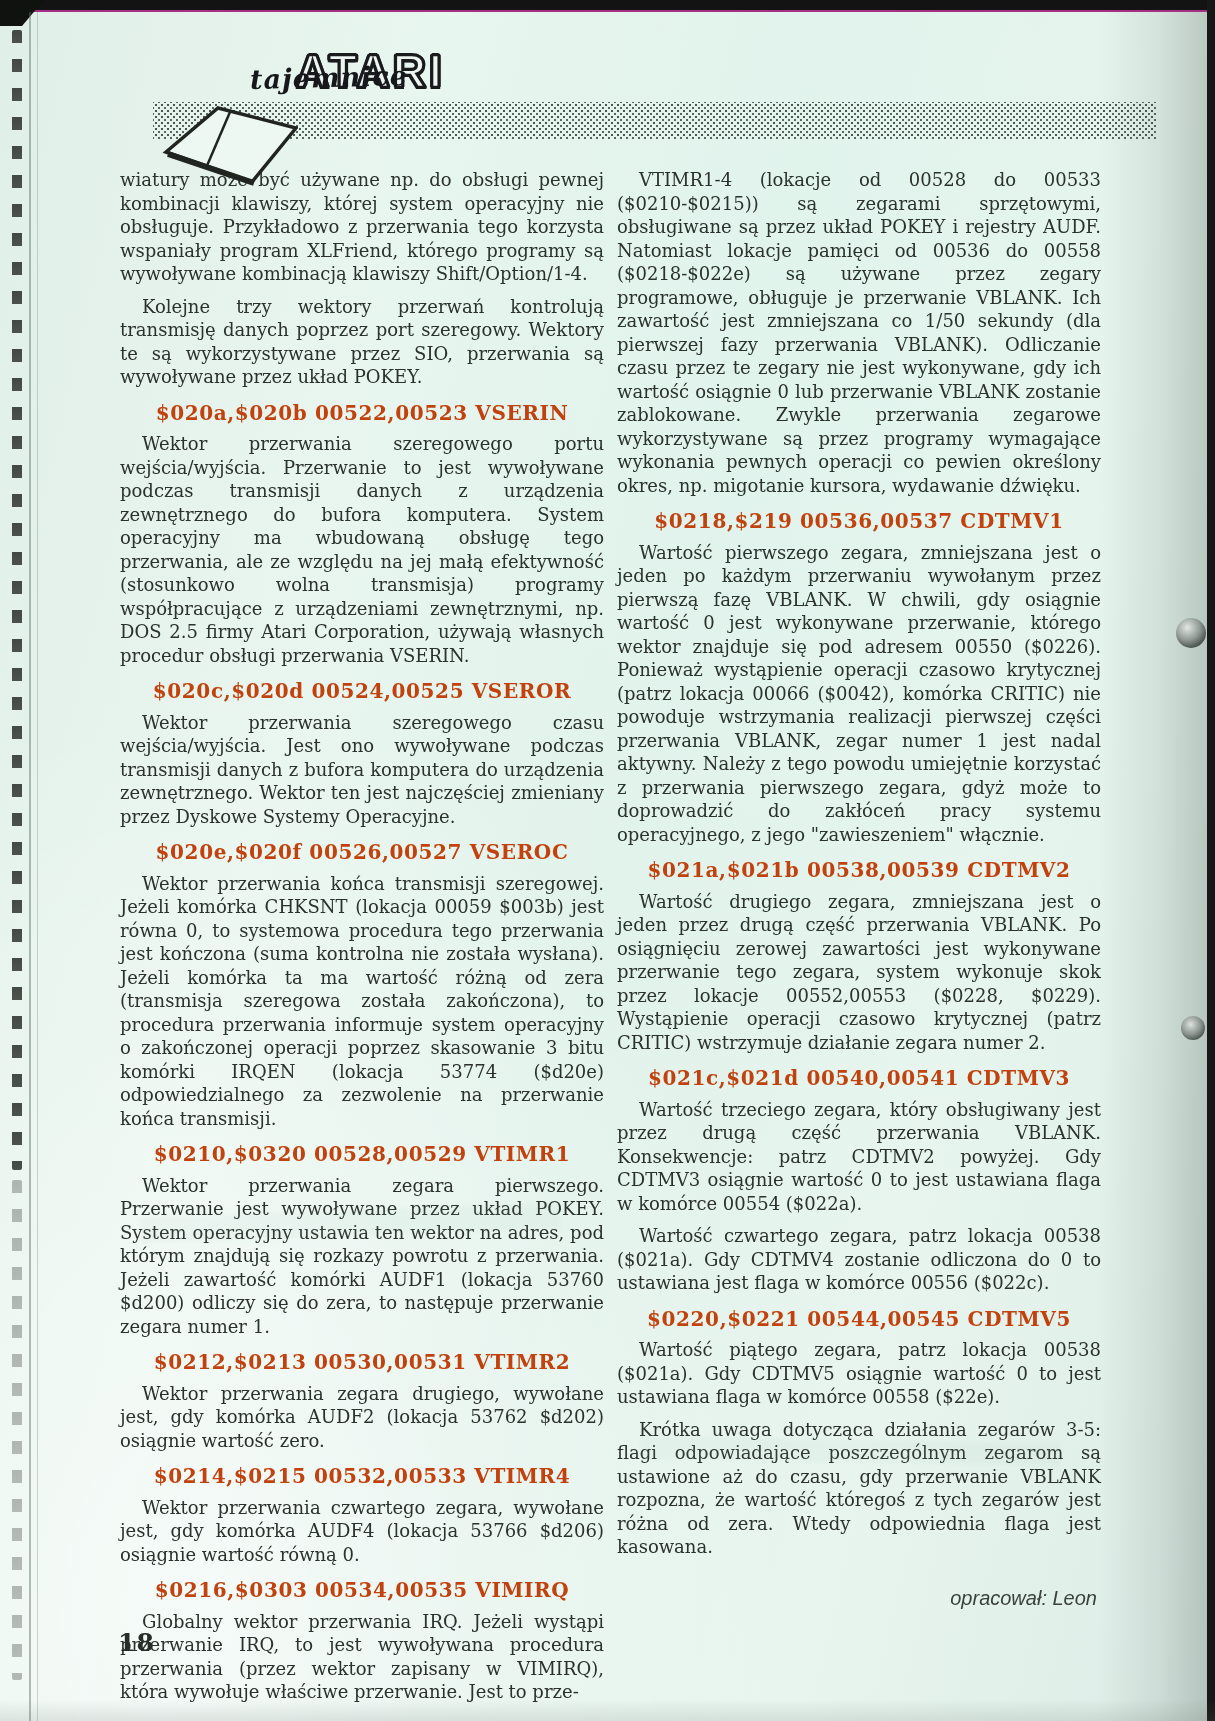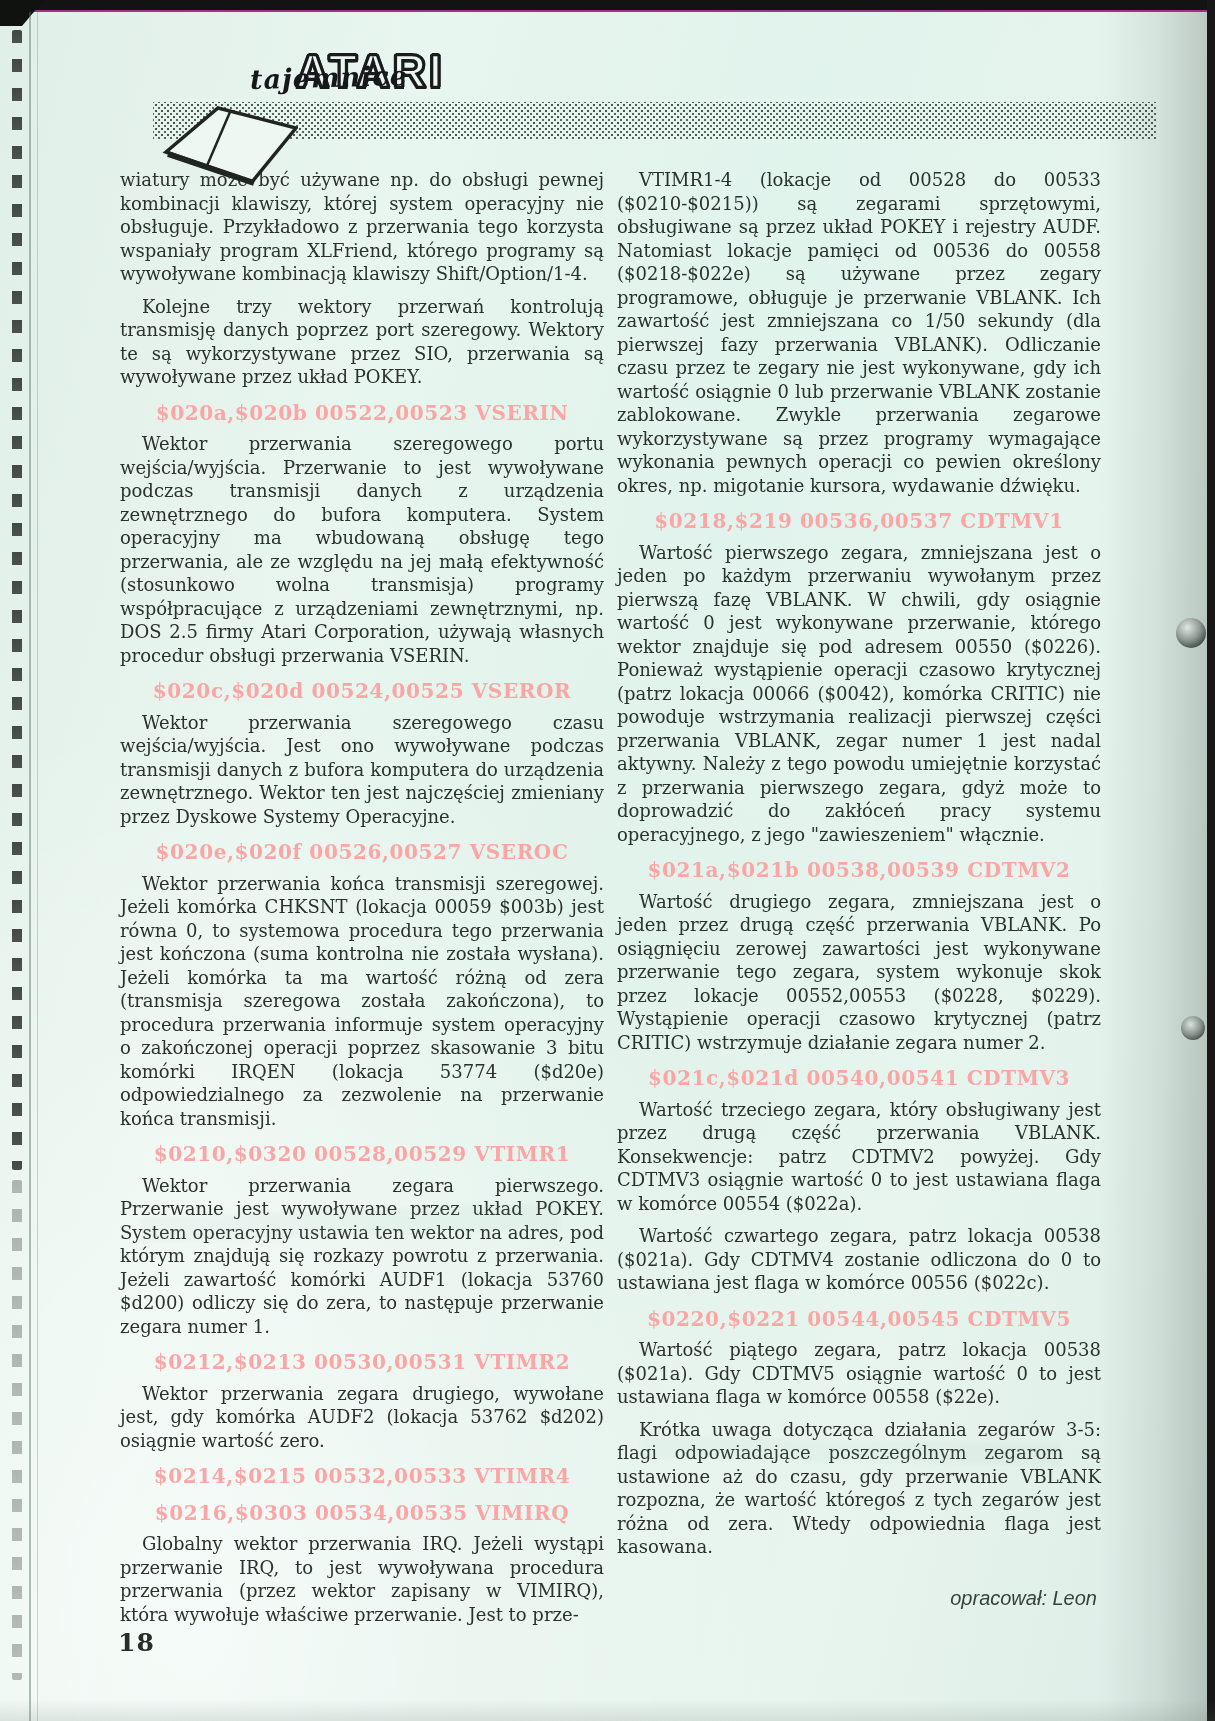--- a/index.html
+++ b/index.html
@@ -62,21 +62,21 @@
   
   .col{
     position:absolute;top:168px;width:484px;color:#2b312c;
     font-size:18px;line-height:23.5px;text-align:justify;
   }
   .col-left{left:120px;}
   .col-right{left:617px;}
   .para{margin:0 0 9px 0;text-indent:22px;}
   .para.no-indent{text-indent:0;}
   .hd{
-    font-weight:bold;text-align:center;text-indent:0;color:#fca5a5;
+    font-weight:bold;text-align:center;text-indent:0;color:#c2410c;
     font-size:20px;letter-spacing:.6px;margin:13px 0 7px 0;
   }
   .byline{
     margin-top:28px;text-align:right;padding-right:4px;
     font-family:"Liberation Sans",sans-serif;font-style:italic;font-size:20px;color:#39413b;
   }
   .page-number{
     position:absolute;left:118px;top:1628px;
     font-weight:bold;font-size:25px;color:#272d28;letter-spacing:1px;
   }
@@ -127,20 +127,21 @@
     <p class="para">Wektor przerwania szeregowego portu wejścia/wyjścia. Przerwanie to jest wywoływane podczas transmisji danych z urządzenia zewnętrznego do bufora komputera. System operacyjny ma wbudowaną obsługę tego przerwania, ale ze względu na jej małą efektywność (stosunkowo wolna transmisja) programy współpracujące z urządzeniami zewnętrznymi, np. DOS 2.5 firmy Atari Corporation, używają własnych procedur obsługi przerwania VSERIN.</p>
     <div class="hd">$020c,$020d 00524,00525 VSEROR</div>
     <p class="para">Wektor przerwania szeregowego czasu wejścia/wyjścia. Jest ono wywoływane podczas transmisji danych z bufora komputera do urządzenia zewnętrznego. Wektor ten jest najczęściej zmieniany przez Dyskowe Systemy Operacyjne.</p>
     <div class="hd">$020e,$020f 00526,00527 VSEROC</div>
     <p class="para">Wektor przerwania końca transmisji szeregowej. Jeżeli komórka CHKSNT (lokacja 00059 $003b) jest równa 0, to systemowa procedura tego przerwania jest kończona (suma kontrolna nie została wysłana). Jeżeli komórka ta ma wartość różną od zera (transmisja szeregowa została zakończona), to procedura przerwania informuje system operacyjny o zakończonej operacji poprzez skasowanie 3 bitu komórki IRQEN (lokacja 53774 ($d20e) odpowiedzialnego za zezwolenie na przerwanie końca transmisji.</p>
     <div class="hd">$0210,$0320 00528,00529 VTIMR1</div>
     <p class="para">Wektor przerwania zegara pierwszego. Przerwanie jest wywoływane przez układ POKEY. System operacyjny ustawia ten wektor na adres, pod którym znajdują się rozkazy powrotu z przerwania. Jeżeli zawartość komórki AUDF1 (lokacja 53760 $d200) odliczy się do zera, to następuje przerwanie zegara numer 1.</p>
     <div class="hd">$0212,$0213 00530,00531 VTIMR2</div>
     <p class="para">Wektor przerwania zegara drugiego, wywołane jest, gdy komórka AUDF2 (lokacja 53762 $d202) osiągnie wartość zero.</p>
     <div class="hd">$0214,$0215 00532,00533 VTIMR4</div>
+    <p class="para">Wektor przerwania czwartego zegara, wywołane jest, gdy komórka AUDF4 (lokacja 53766 $d206) osiągnie wartość równą 0.</p>
     <div class="hd">$0216,$0303 00534,00535 VIMIRQ</div>
     <p class="para">Globalny wektor przerwania IRQ. Jeżeli wystąpi przerwanie IRQ, to jest wywoływana procedura przerwania (przez wektor zapisany w VIMIRQ), która wywołuje właściwe przerwanie. Jest to prze-</p>
   </div>
 
   <div class="col col-right">
     <p class="para">VTIMR1-4 (lokacje od 00528 do 00533 ($0210-$0215)) są zegarami sprzętowymi, obsługiwane są przez układ POKEY i rejestry AUDF. Natomiast lokacje pamięci od 00536 do 00558 ($0218-$022e) są używane przez zegary programowe, obługuje je przerwanie VBLANK. Ich zawartość jest zmniejszana co 1/50 sekundy (dla pierwszej fazy przerwania VBLANK). Odliczanie czasu przez te zegary nie jest wykonywane, gdy ich wartość osiągnie 0 lub przerwanie VBLANK zostanie zablokowane. Zwykle przerwania zegarowe wykorzystywane są przez programy wymagające wykonania pewnych operacji co pewien określony okres, np. migotanie kursora, wydawanie dźwięku.</p>
     <div class="hd">$0218,$219 00536,00537 CDTMV1</div>
     <p class="para">Wartość pierwszego zegara, zmniejszana jest o jeden po każdym przerwaniu wywołanym przez pierwszą fazę VBLANK. W chwili, gdy osiągnie wartość 0 jest wykonywane przerwanie, którego wektor znajduje się pod adresem 00550 ($0226). Ponieważ wystąpienie operacji czasowo krytycznej (patrz lokacja 00066 ($0042), komórka CRITIC) nie powoduje wstrzymania realizacji pierwszej części przerwania VBLANK, zegar numer 1 jest nadal aktywny. Należy z tego powodu umiejętnie korzystać z przerwania pierwszego zegara, gdyż może to doprowadzić do zakłóceń pracy systemu operacyjnego, z jego "zawieszeniem" włącznie.</p>
     <div class="hd">$021a,$021b 00538,00539 CDTMV2</div>
     <p class="para">Wartość drugiego zegara, zmniejszana jest o jeden przez drugą część przerwania VBLANK. Po osiągnięciu zerowej zawartości jest wykonywane przerwanie tego zegara, system wykonuje skok przez lokacje 00552,00553 ($0228, $0229). Wystąpienie operacji czasowo krytycznej (patrz CRITIC) wstrzymuje działanie zegara numer 2.</p>

